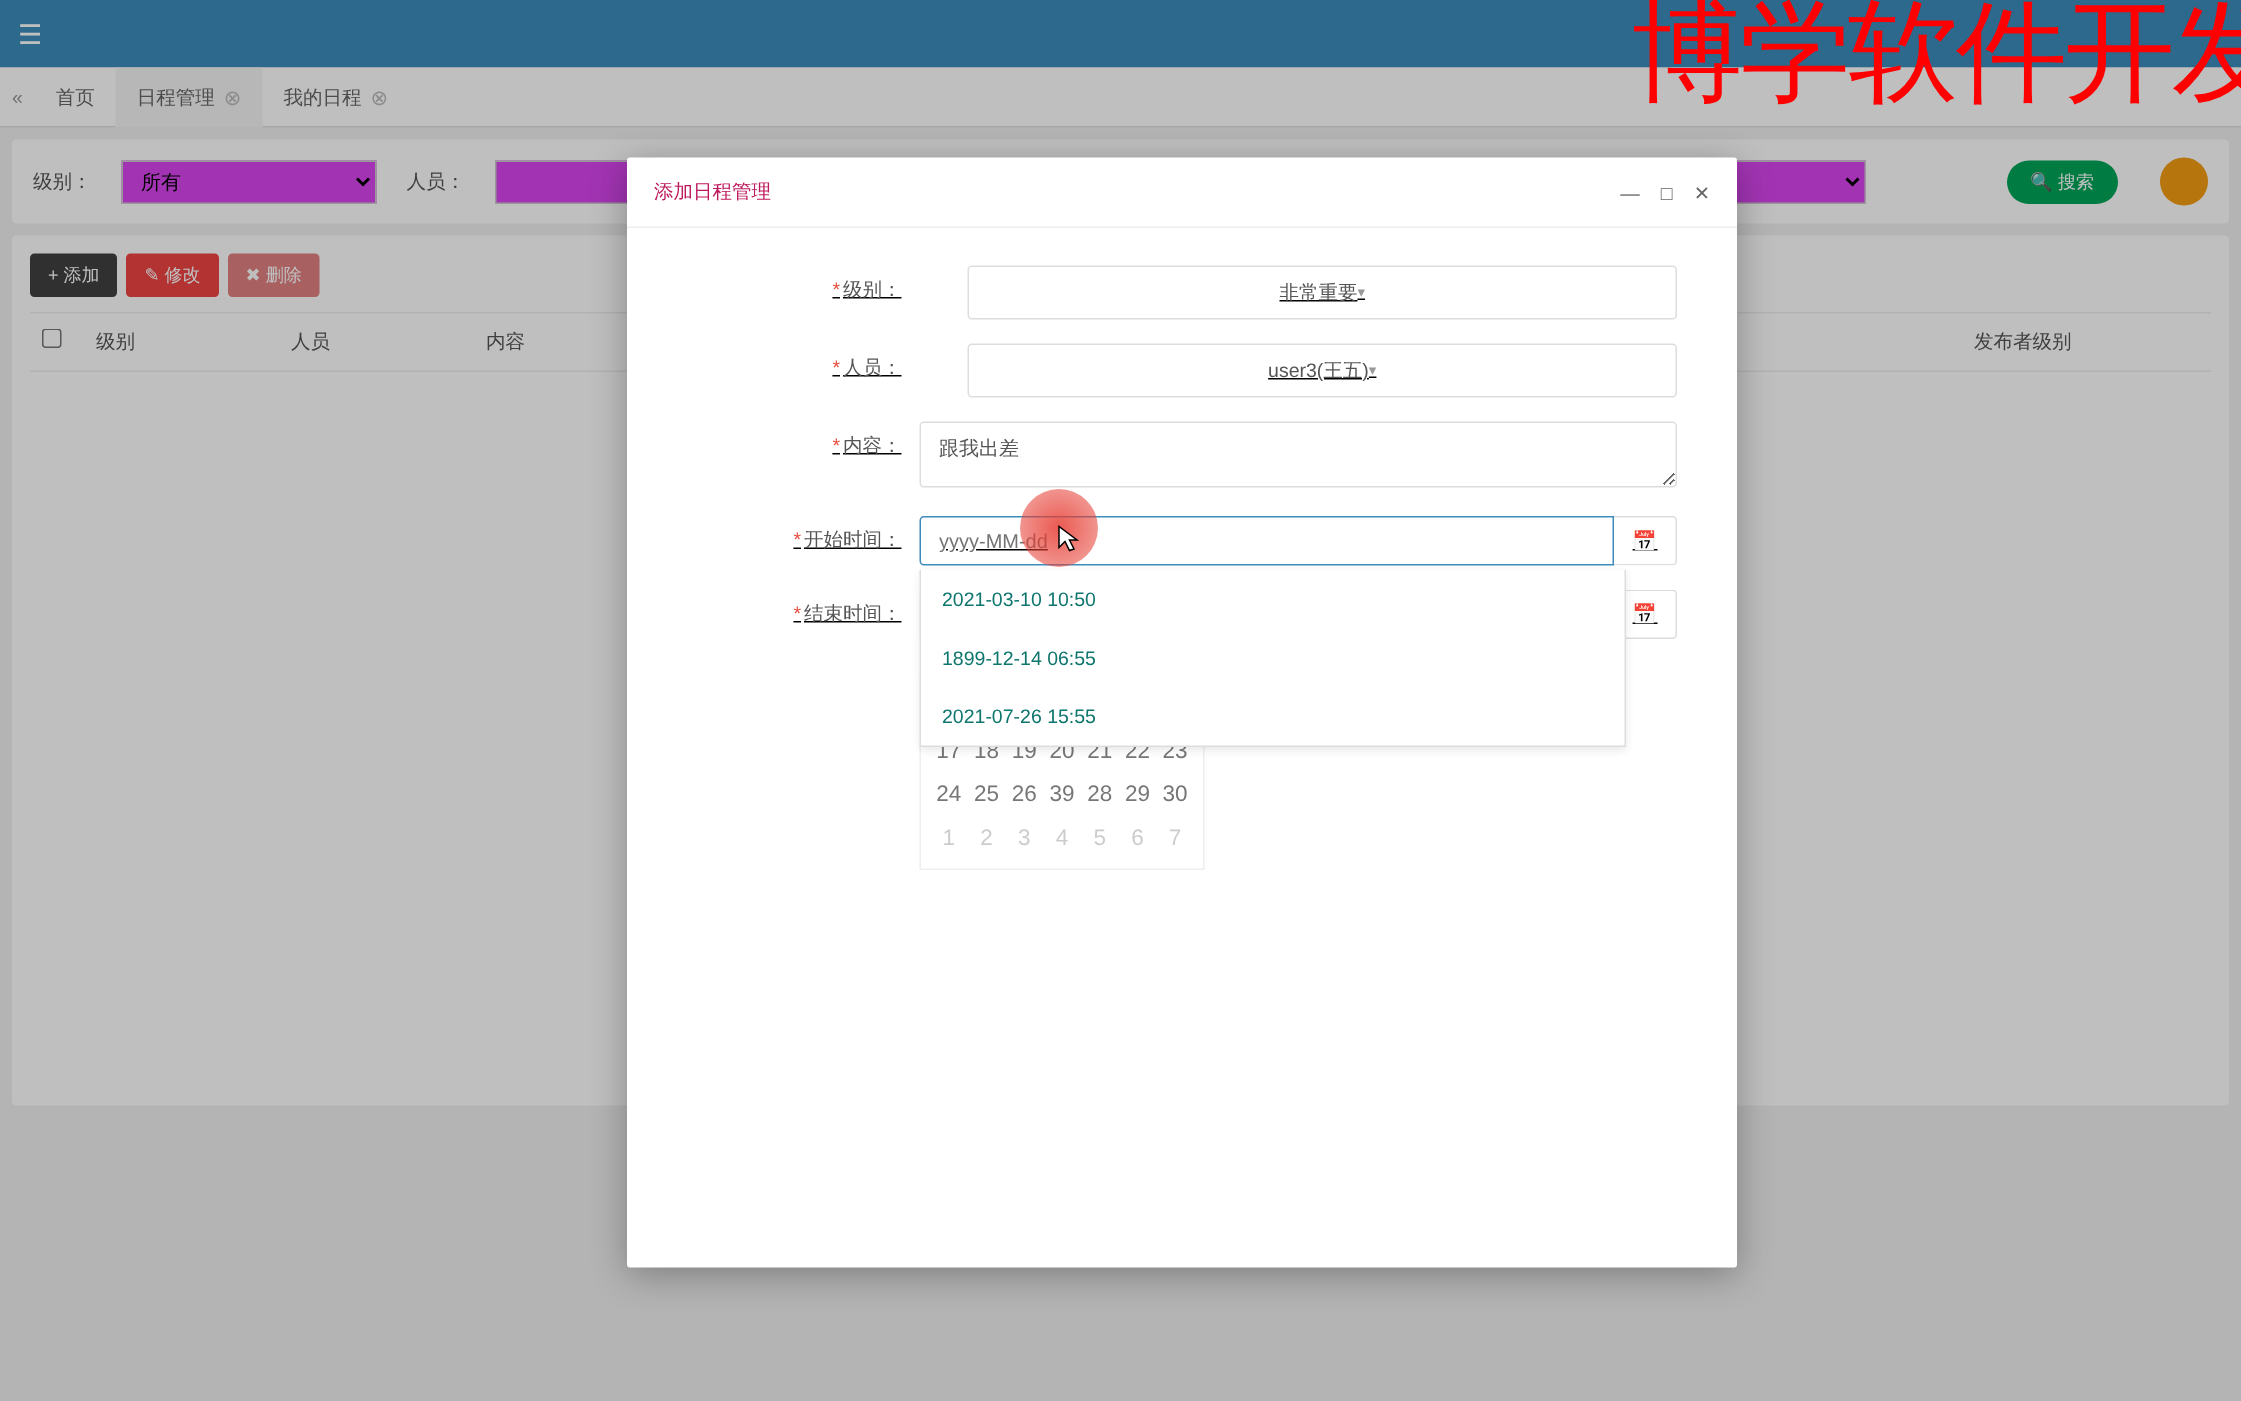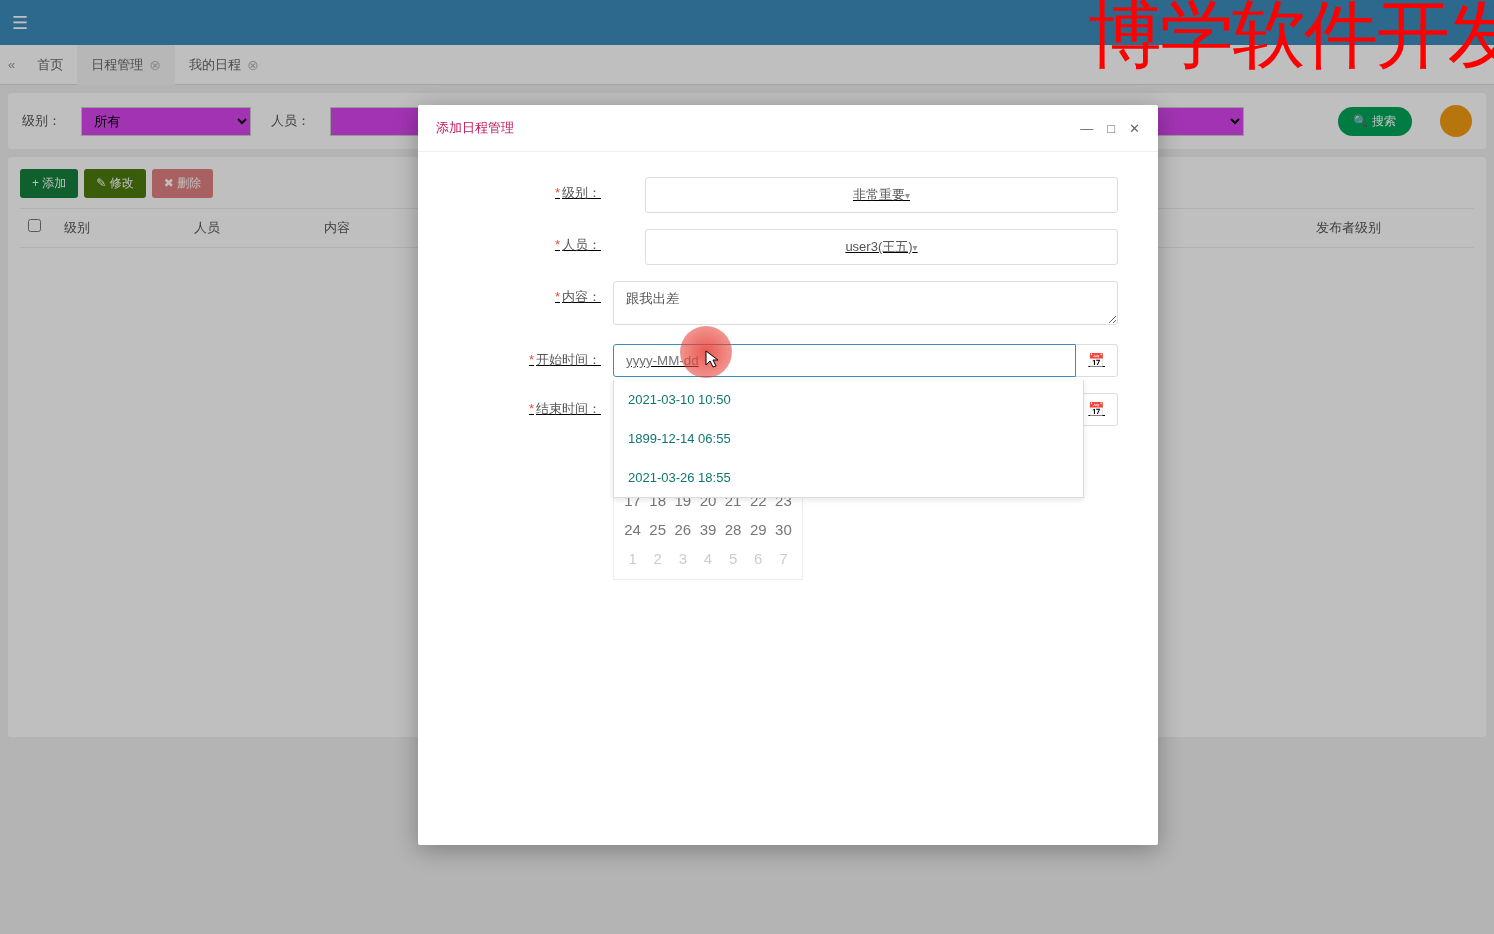--- a/index.html
+++ b/index.html
@@ -16,22 +16,22 @@
     
     .filterbar { background: #fff; margin: 8px; padding: 12px 14px; border-radius: 3px; display: flex; align-items: center; gap: 20px; }
     .filter-label { color: #555; }
     .filter-select { padding: 5px 8px; border: 1px solid #ccc; width: 170px; background: #d946ef; }
     .search-btn { margin-left: auto; background: #00a65a; color: #fff; border: none; border-radius: 16px; padding: 6px 16px; cursor: pointer; font-size: 12px; }
     .right-circle { width: 32px; height: 32px; border-radius: 50%; background: #f39c12; margin-left: 8px; }
     
     .content-panel { background: #fff; margin: 0 8px 8px 8px; padding: 12px; border-radius: 3px; height: 580px; }
     .action-btns { display: flex; gap: 6px; margin-bottom: 10px; }
     .btn { padding: 6px 12px; color: #fff; border: none; border-radius: 3px; cursor: pointer; font-size: 12px; }
-    .btn-add { background: #15803d; }
-    .btn-edit { background: #4d7c0f; }
+    .btn-add { background: #404040; }
+    .btn-edit { background: #ef4444; }
     .btn-del { background: #e28080; }
     
     .table-header { display: flex; border-top: 1px solid #eee; border-bottom: 1px solid #eee; padding: 10px 8px; color: #555; }
     .th-check { width: 36px; }
     .th-level { width: 130px; }
     .th-person { width: 130px; }
     .th-content { flex: 1; }
     .th-publisher { width: 150px; }
     
     
@@ -162,21 +162,21 @@
     <div class="form-row">
       <div class="form-label"><span class="req">*</span><span>开始时间：</span></div>
       <div class="form-control-wrap">
         <div class="date-input-wrap">
           <input class="date-input" placeholder="yyyy-MM-dd" style="">
           <button class="date-btn">📅</button>
         </div>
         <div class="auto-dropdown">
           <div class="auto-item">2021-03-10 10:50</div>
           <div class="auto-item">1899-12-14 06:55</div>
-          <div class="auto-item">2021-03-26 18:55</div>
+          <div class="auto-item">2021-07-26 15:55</div>
         </div>
       </div>
     </div>
     <div class="form-row">
       <div class="form-label"><span class="req">*</span><span>结束时间：</span></div>
       <div class="form-control-wrap">
         <div class="date-input-wrap">
           <input class="date-input plain" style="">
           <button class="date-btn">📅</button>
         </div>

